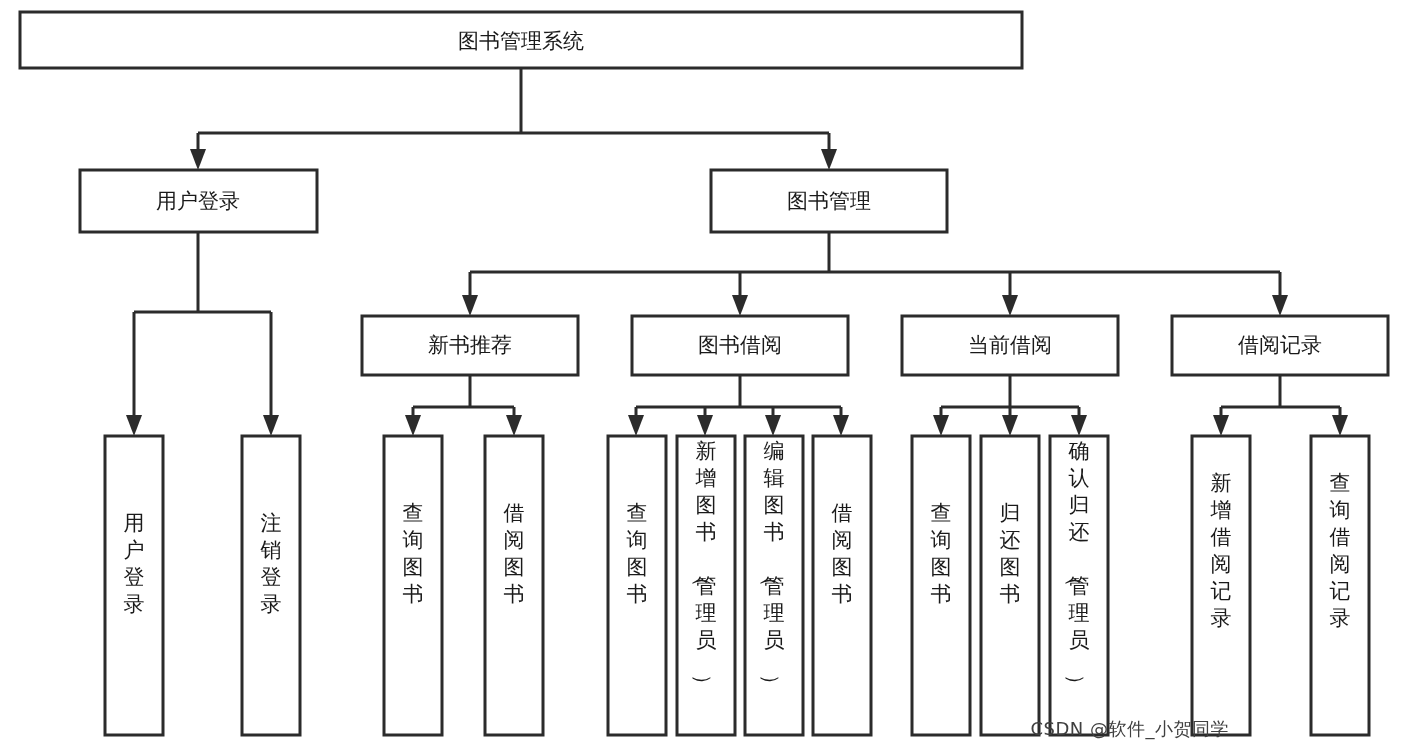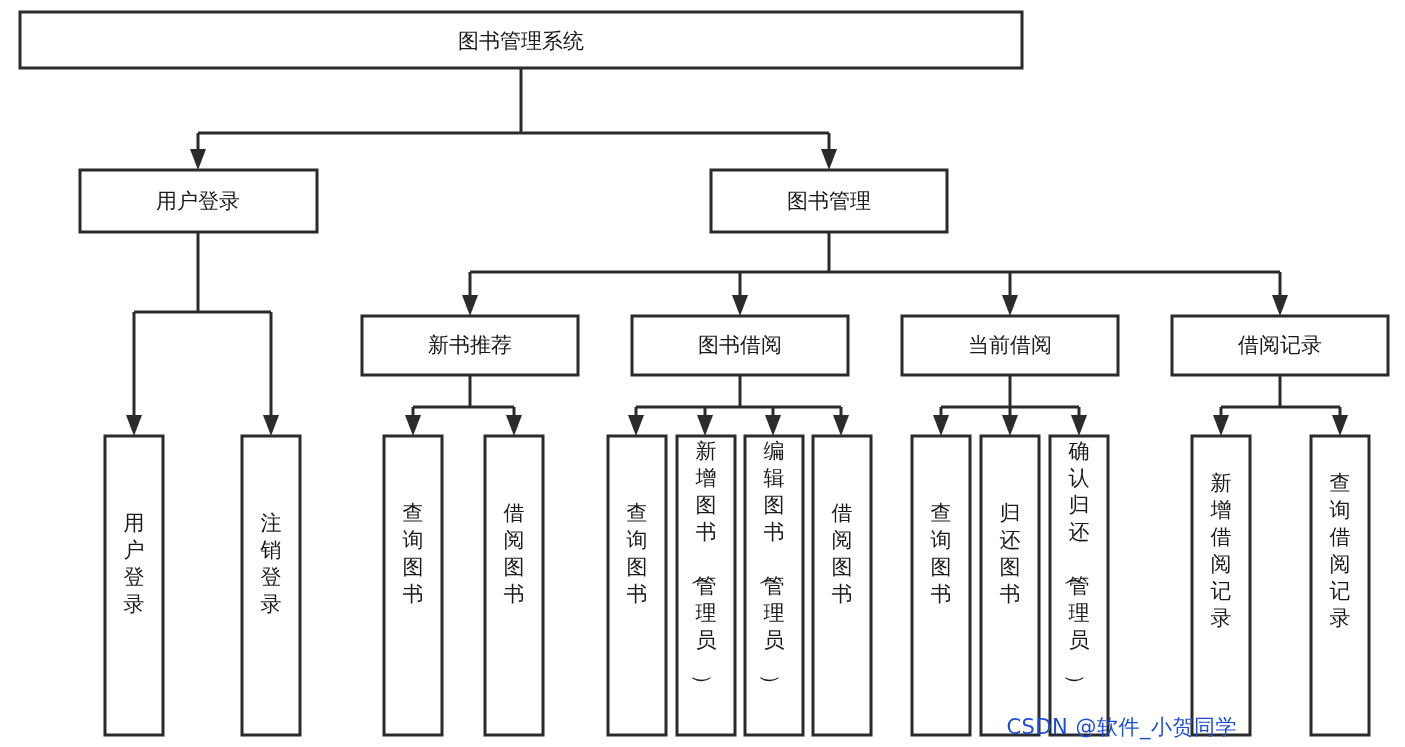--- a/index.html
+++ b/index.html
@@ -49,25 +49,25 @@
     stroke: #2b2b2b;
     stroke-width: 3;
     fill: none;
   }
   .arrow-head {
     fill: #2b2b2b;
     stroke: none;
   }
   .watermark {
     position: absolute;
-    right: 0;
+    right: 8px;
     bottom: 6px;
     font-family: "DejaVu Sans", "Liberation Sans", sans-serif;
-    font-size: 21px;
-    color: #1d4ed8;
+    font-size: 18px;
+    color: #404040;
     letter-spacing: 0.5px;
     white-space: nowrap;
     pointer-events: none;
   }
 </style>
 </head>
 <body>
 
 <div id="diagram-root">
 

